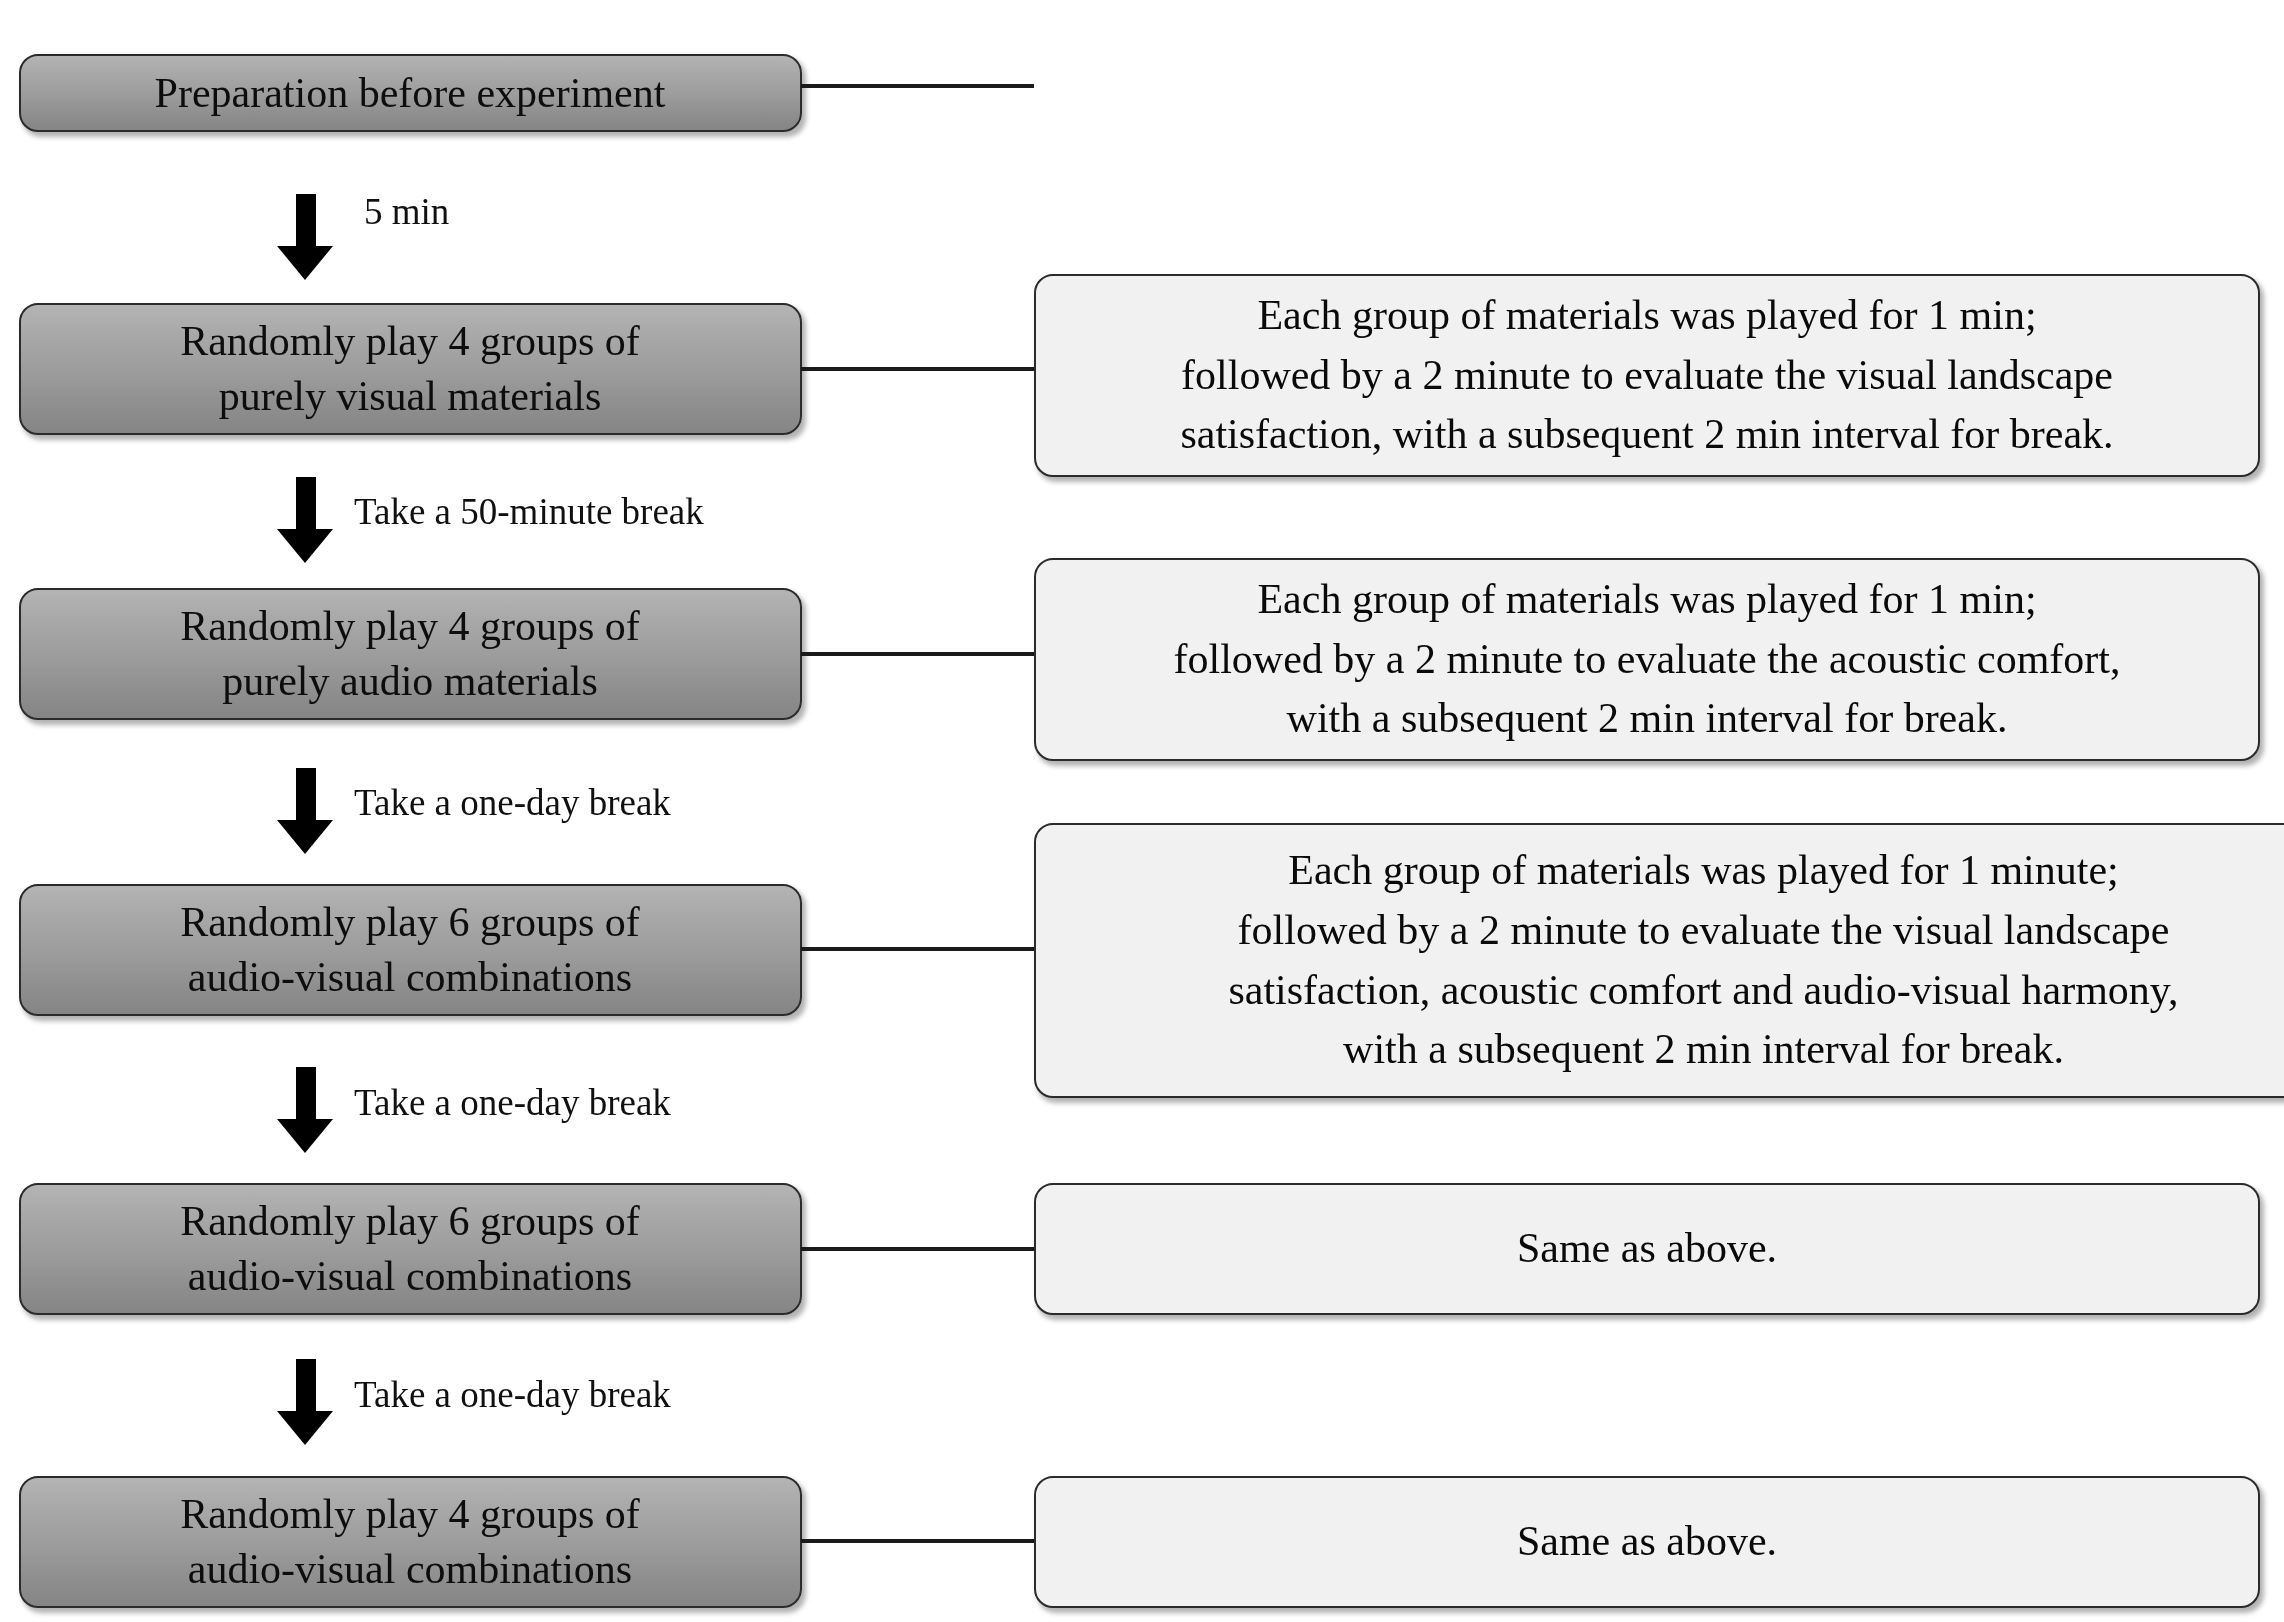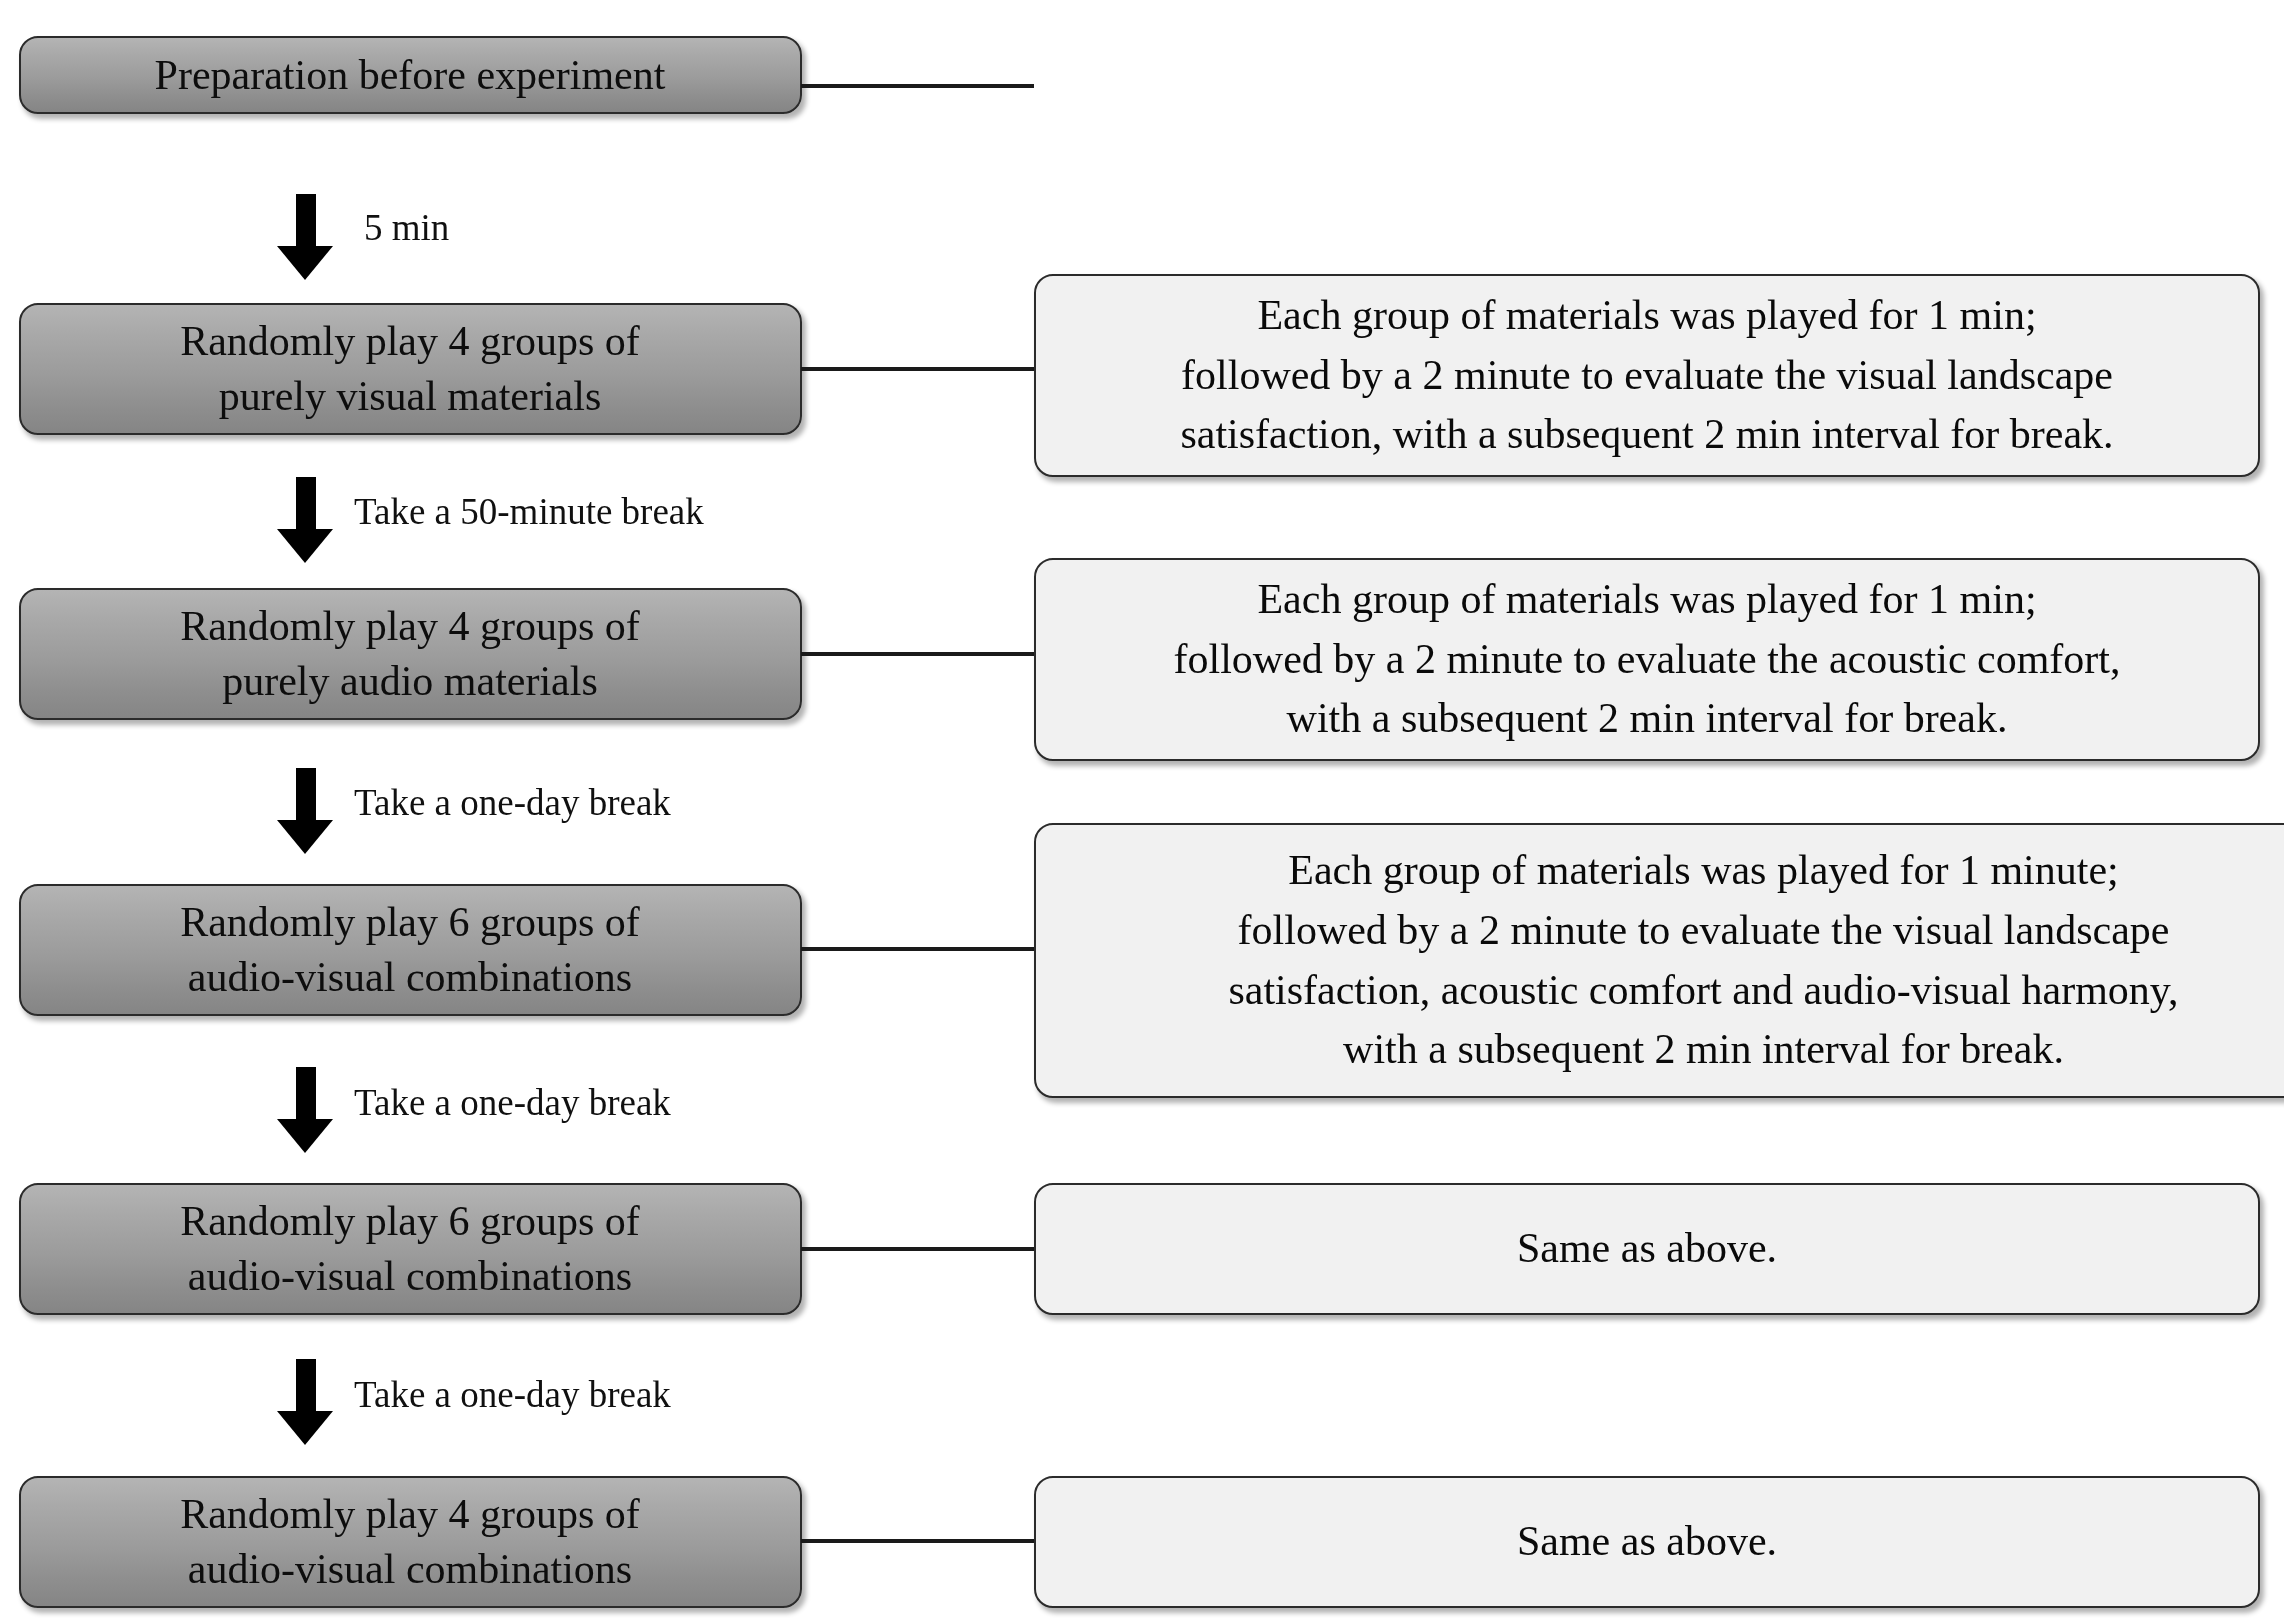--- a/index.html
+++ b/index.html
@@ -103,30 +103,30 @@
     color: #101010;
     white-space: nowrap;
     line-height: 1;
   }
 </style>
 </head>
 <body>
 
 <div id="canvas">
 
-  <div class="step-box" style="left:18.5px; top:36px; width:783px; height:78px;">
+  <div class="step-box" style="left:18.5px; top:54px; width:783px; height:78px;">
     <span class="step-text">Preparation before experiment</span>
   </div>
   <div class="connector" style="left:801px; top:84px; width:233px;"></div>
 
   <div class="arrow" style="left:277px; top:194px; height:86px;">
     <div class="shaft" style="height:52px;"></div>
     <div class="head" style="top:52px;"></div>
   </div>
-  <div class="arrow-label" style="left:364px; top:209px;text-align:right;">5 min</div>
+  <div class="arrow-label" style="left:364px; top:193px;text-align:right;">5 min</div>
 
   <div class="step-box" style="left:18.5px; top:303px; width:783px; height:132px;">
     <span class="step-text">
       
       Randomly play 4 groups of<br>purely visual materials
     </span>
   </div>
   <div class="connector" style="left:801px; top:367px; width:233px;"></div>
   <div class="desc-box" style="left:1034px; top:274px; width:1226px; height:203px;">
     <span class="desc-text">

